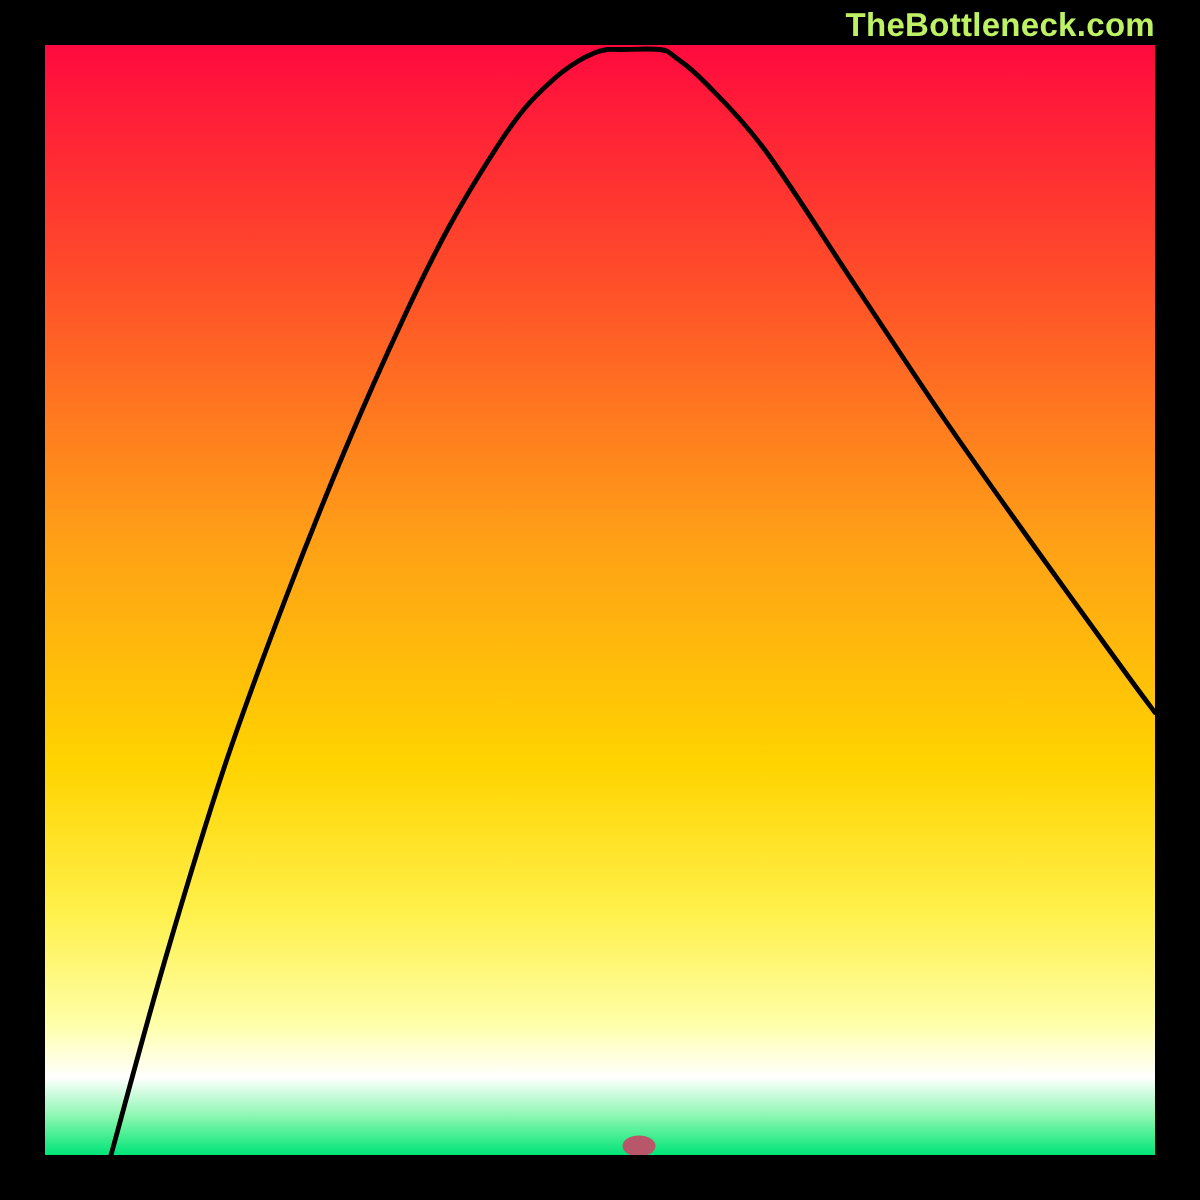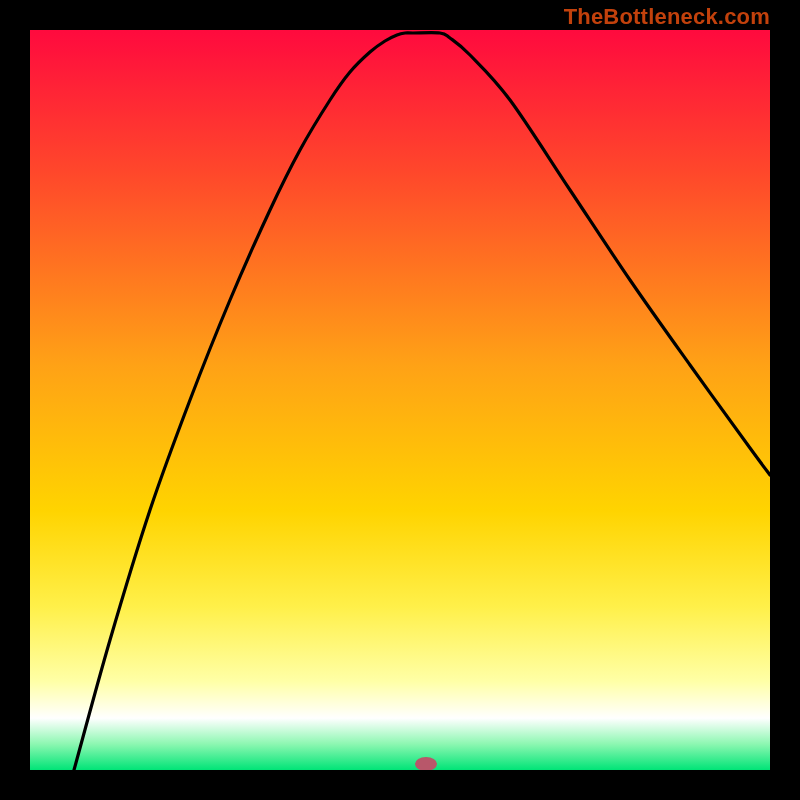--- a/index.html
+++ b/index.html
@@ -26,21 +26,21 @@
     height: 740px;
     overflow: hidden;
   }
   .watermark {
     position: absolute;
     top: 4px;
     right: 30px;
     font-family: Arial, Helvetica, sans-serif;
     font-size: 22px;
     font-weight: 600;
-    color: #c2410c;
+    color: #bef264;
     letter-spacing: 0.2px;
   }
   svg {
     display: block;
   }
 </style>
 </head>
 <body>
 
 <div class="frame">

